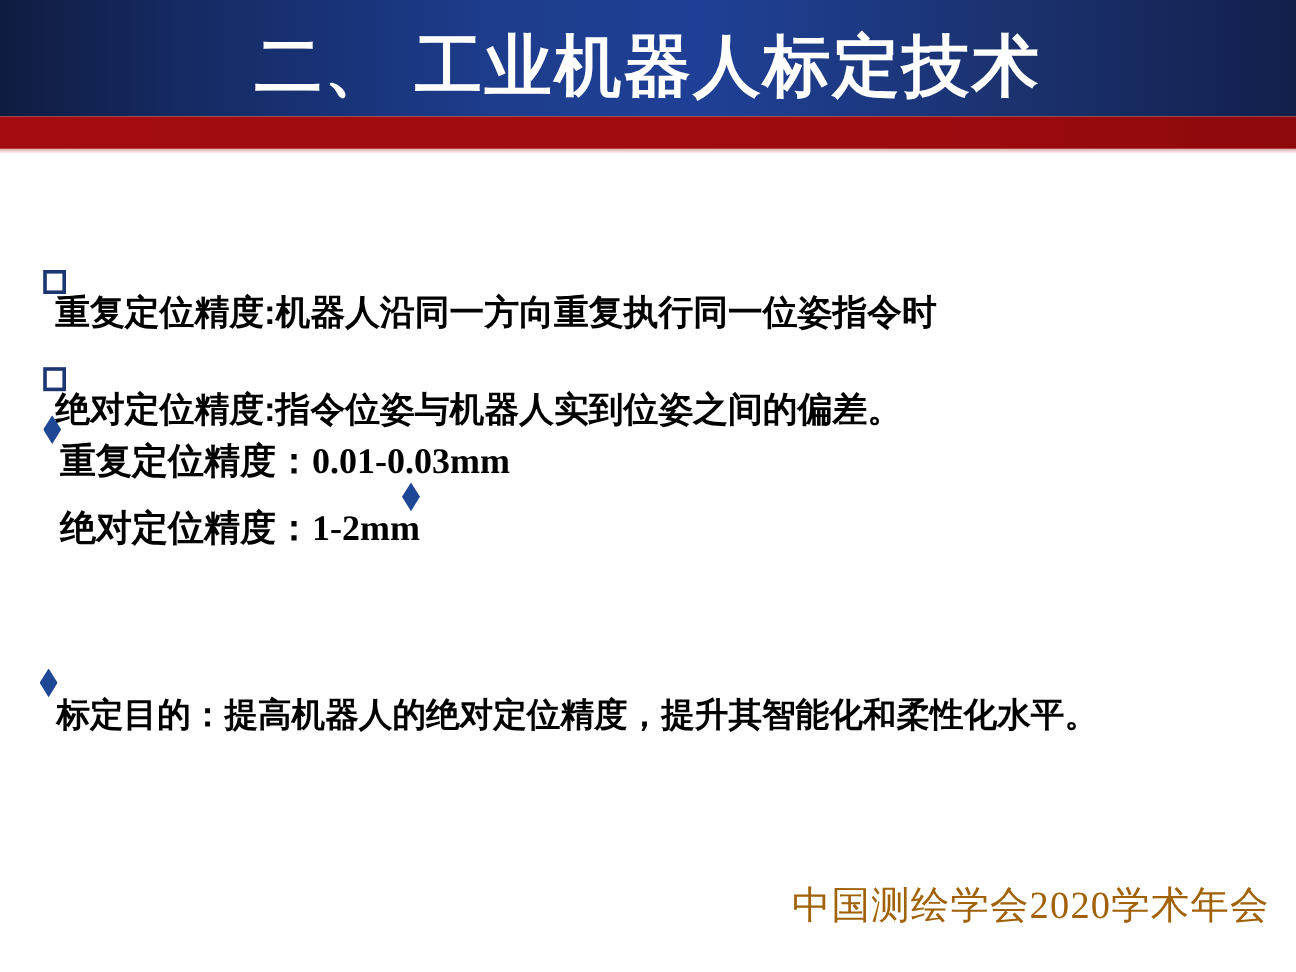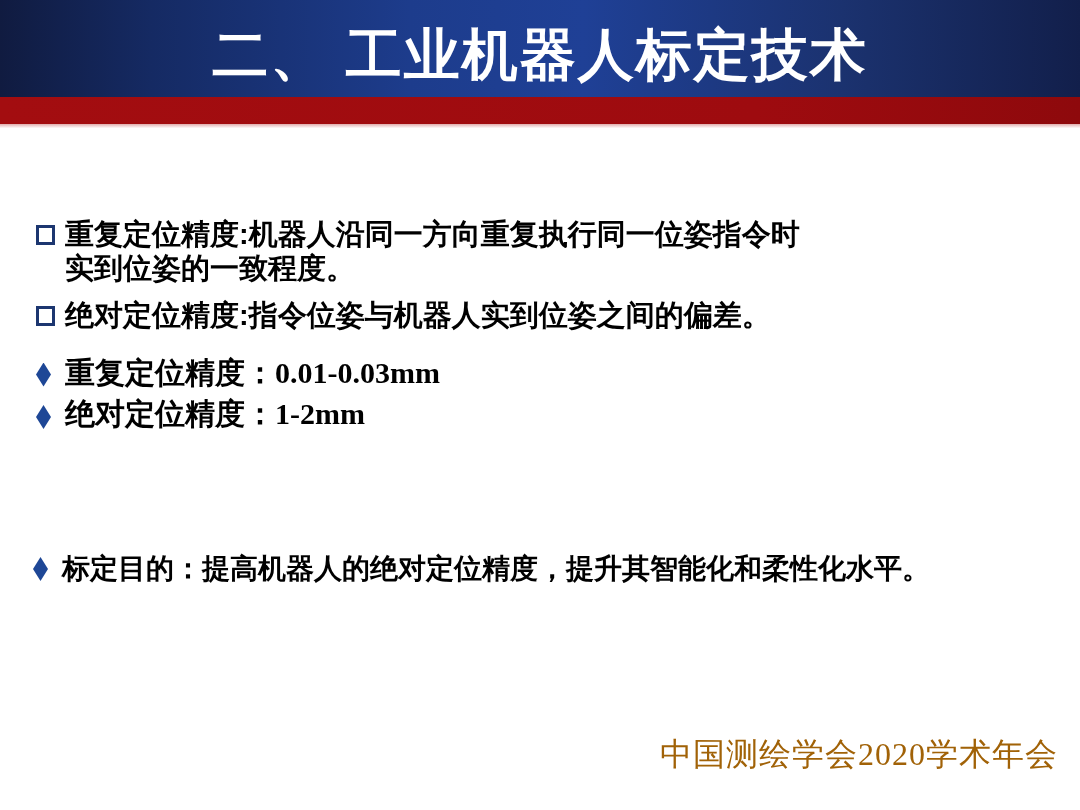--- a/index.html
+++ b/index.html
@@ -29,21 +29,21 @@
   .red-band{
     position:absolute;left:0;top:97px;width:1080px;height:27px;
     background:linear-gradient(to right,#a30d10 0%, #9e0b0f 70%, #8e090c 100%);
   }
   .red-band-fade{
     position:absolute;left:0;top:124px;width:1080px;height:5px;
     background:linear-gradient(to bottom,#c96a6a 0%, #ffffff 85%);
     opacity:.55;
   }
   
-  .row{position:absolute;display:flex;align-items:flex-start;}
+  .row{position:absolute;display:flex;align-items:flex-start;flex-direction:column;}
   .bullet-square{
     width:13px;height:14px;
     border:3.5px solid #1c3670;
     background:#ffffff;
     margin-top:7px;
     flex:0 0 auto;
   }
   .bullet-diamond{
     width:15px;height:24px;
     background:#1e4796;
@@ -82,30 +82,29 @@
   <div class="header">
     <div class="header-title">二、 工业机器人标定技术</div>
   </div>
   <div class="red-band"></div>
   <div class="red-band-fade"></div>
 
   <div class="row" style="left:36px;top:218px;">
     <span class="bullet-square"></span>
     <span class="txt def-text">
       <span>重复定位精度:机器人沿同一方向重复执行同一位姿指令时</span><br>
-      <span>实到位姿的一致程度。</span>
     </span>
   </div>
 
   <div class="row" style="left:36px;top:299px;">
     <span class="bullet-square"></span>
     <span class="txt def-text">绝对定位精度:指令位姿与机器人实到位姿之间的偏差。</span>
   </div>
 
-  <div class="row" style="left:36px;top:358px;align-items:center;">
+  <div class="row" style="left:36px;top:343px;">
     <span class="bullet-diamond"></span>
     <span class="txt val-text">
       <span>重复定位精度：</span><span class="num">0.01-0.03mm</span>
     </span>
   </div>
 
   <div class="row" style="left:36px;top:399px;align-items:flex-end;">
     <span class="bullet-diamond"></span>
     <span class="txt val-text">
       <span>绝对定位精度：</span><span class="num">1-2mm</span>

